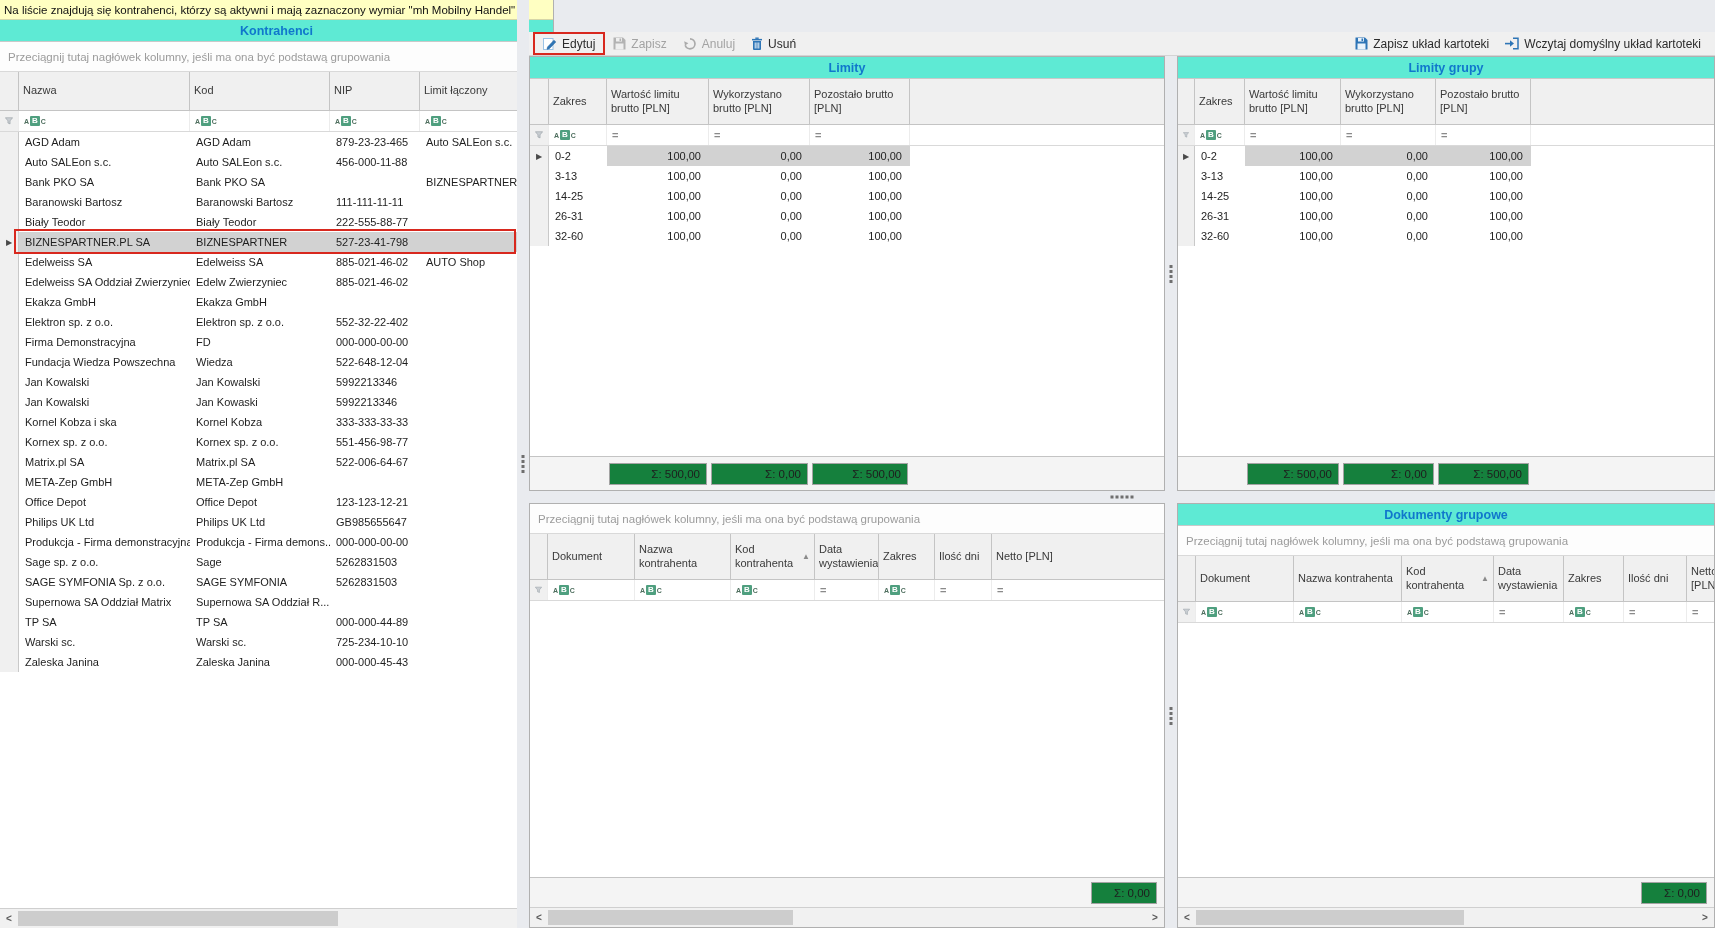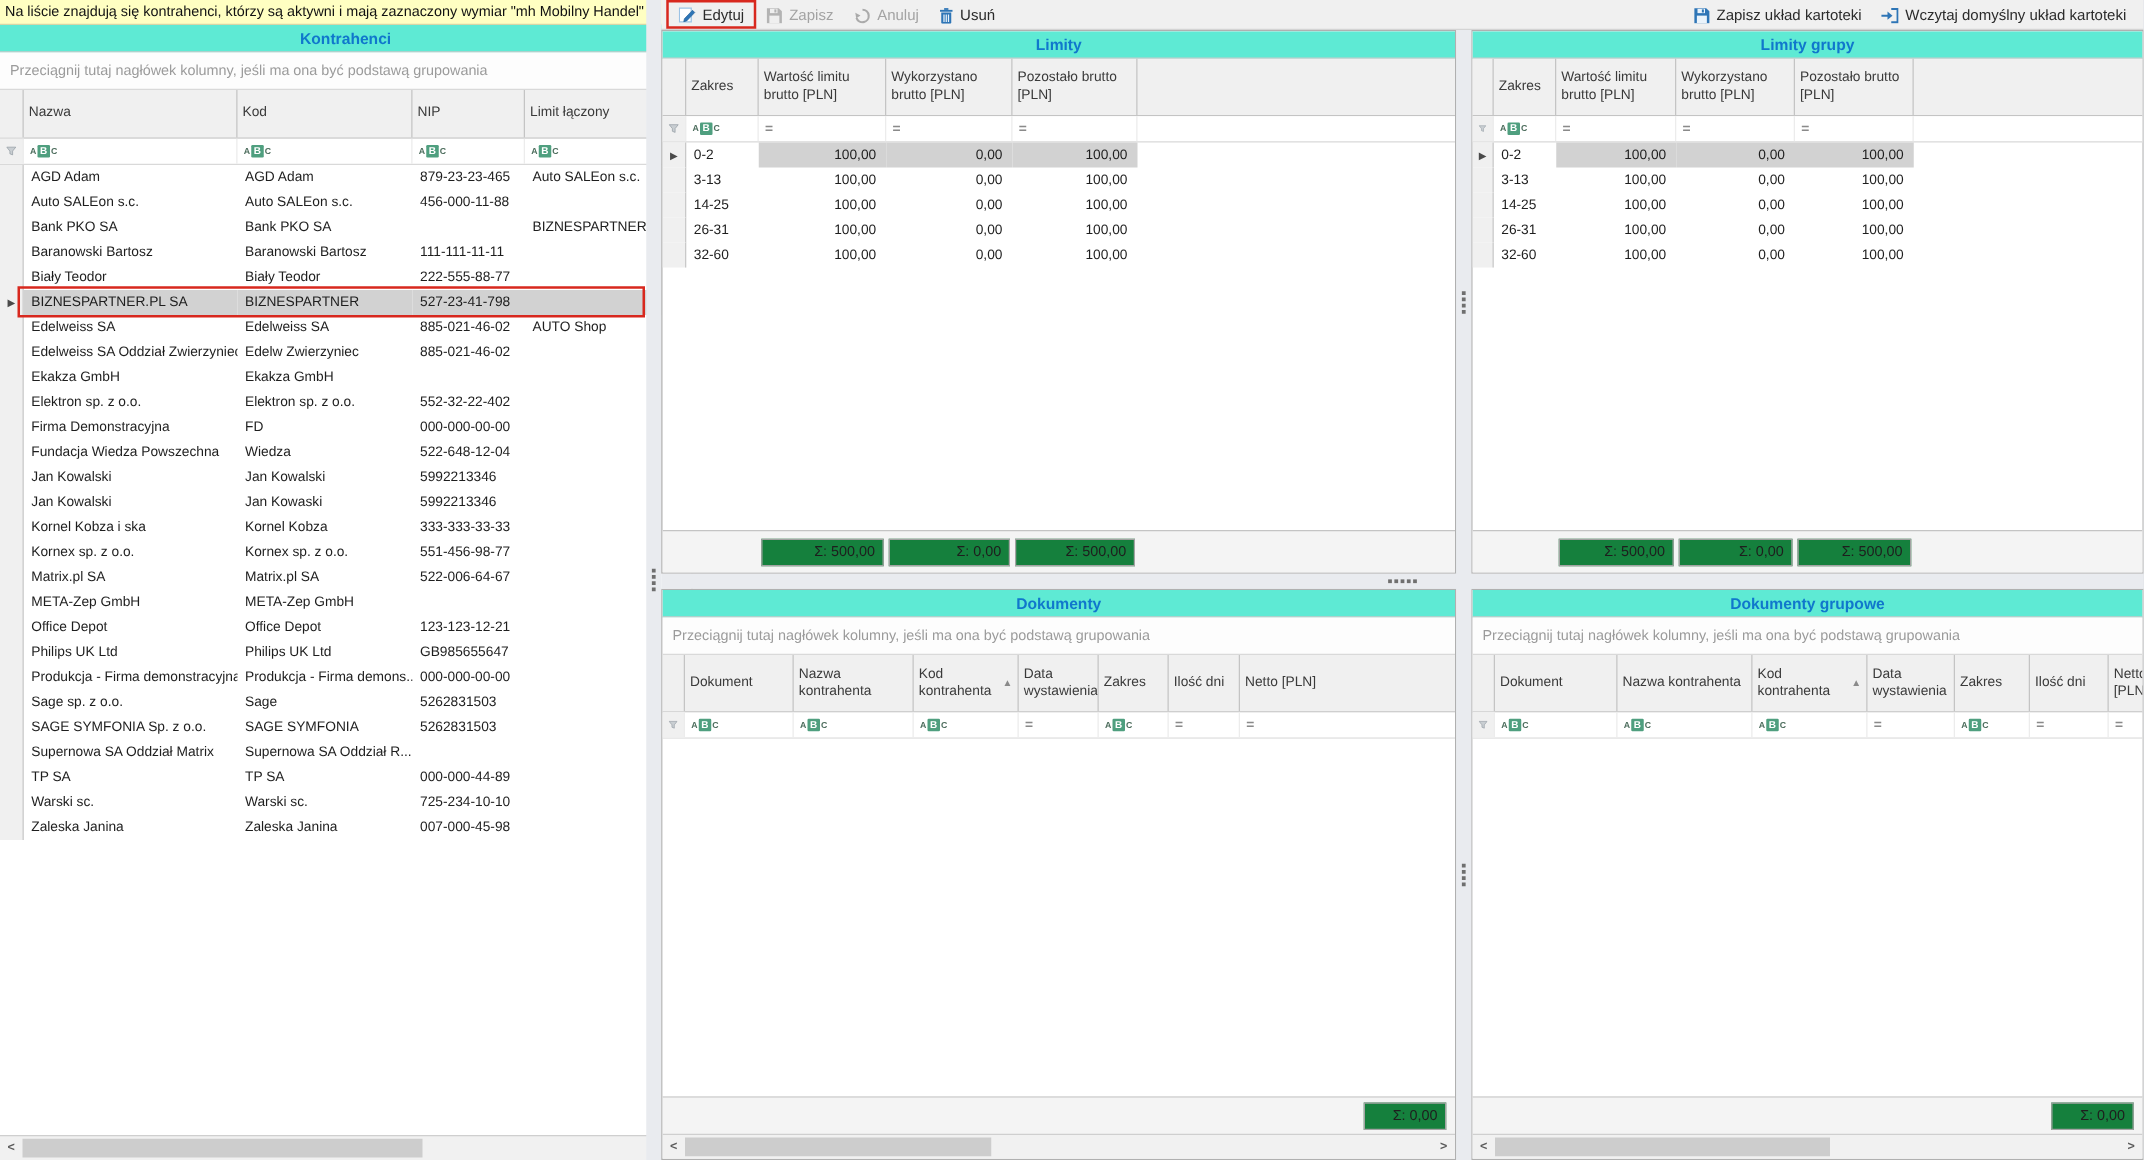--- a/index.html
+++ b/index.html
@@ -70,21 +70,21 @@
   
   .main-vsplit { position:absolute; left:517px; top:0; width:12px; height:928px; background:#e9ebef; }
   .inner-vsplit { width:12px; background:#e9ebef; position:relative; flex:none; }
   .hsplit { height:12px; background:#e9ebef; position:relative; flex:none; }
   .dotsv { position:absolute; left:50%; top:50%; transform:translate(-50%,-50%); display:flex; flex-direction:column; gap:2px; }
   .dotsh { position:absolute; left:50%; top:50%; transform:translate(-50%,-50%); display:flex; gap:2px; }
   .dotsv i, .dotsh i { width:3px; height:3px; background:#6f6f6f; display:block; }
 
   
   .right { position:absolute; left:529px; top:0; width:1186px; height:928px; display:flex; flex-direction:column; }
-  .toolbar { height:24px; background:#f0f0f0; border-bottom:1px solid #d4d4d4; display:flex; align-items:flex-end; padding:0 6px 0 2px; }
+  .toolbar { height:24px; background:#f0f0f0; border-bottom:1px solid #d4d4d4; display:flex; align-items:center; padding:0 6px 0 2px;margin-top:32px; }
   .tbtn { display:flex; align-items:center; gap:5px; padding:0 8px; height:22px; background:transparent; border:none;
           font-family:inherit; font-size:12px; color:#2b2b2b; white-space:nowrap; }
   .tbtn.disabled { color:#a3a3a3; }
   .red-outline { border:2px solid #d8281e; display:flex; align-items:center; height:23px; margin-left:2px; }
   .tb-spacer { flex:1; }
 
   .linkrow { height:24px; background:#f0f0f0; border-bottom:1px solid #bdbdbd; display:flex; align-items:center; padding:0 1px 0 8px; }
   .linklabel { font-weight:bold; font-size:12px; color:#222; margin-right:7px; white-space:nowrap; }
   .linkinput { flex:1; height:20px; border:1px solid #c9c9c9; background:#fff; padding:0 6px; font-family:inherit; font-size:12px; color:#333; }
   .linkinput::placeholder { color:#a6a6a6; }
@@ -418,21 +418,21 @@
           <div class="cell kcell">725-234-10-10</div>
           <div class="cell kcell"></div>
         </div>
 
         <div class="grow krow lgrid">
           <div class="cell ind">
             <span class="rowarrow">▶</span>
           </div>
           <div class="cell kcell">Zaleska Janina</div>
           <div class="cell kcell">Zaleska Janina</div>
-          <div class="cell kcell">007-000-45-98</div>
+          <div class="cell kcell">000-000-45-43</div>
           <div class="cell kcell"></div>
         </div>
       </div>
 
     <div class="hscroll">
       <div class="sarrow">&lt;</div>
       <div class="sthumb" style="width:320px"></div>
       <div class="strack"></div>
       <div class="sarrow">&gt;</div>
     </div>
@@ -743,21 +743,20 @@
           <i></i>
           <i></i>
           <i></i>
           <i></i>
         </span>
     </div>
 
     <div class="panels-bottom">
 
       <div class="panel p-left">
-        <div class="panel-title">Dokumenty</div>
         <div class="group-hint">Przeciągnij tutaj nagłówek kolumny, jeśli ma ona być podstawą grupowania</div>
         <div class="ghead h2 dokgrid">
           <div class="hcell ind"></div>
           <div class="hcell">Dokument</div>
           <div class="hcell">Nazwa kontrahenta</div>
           <div class="hcell">
               <span>Kod kontrahenta</span>
               <span class="sort-arrow">▲</span>
             </div>
           <div class="hcell">Data wystawienia</div>

